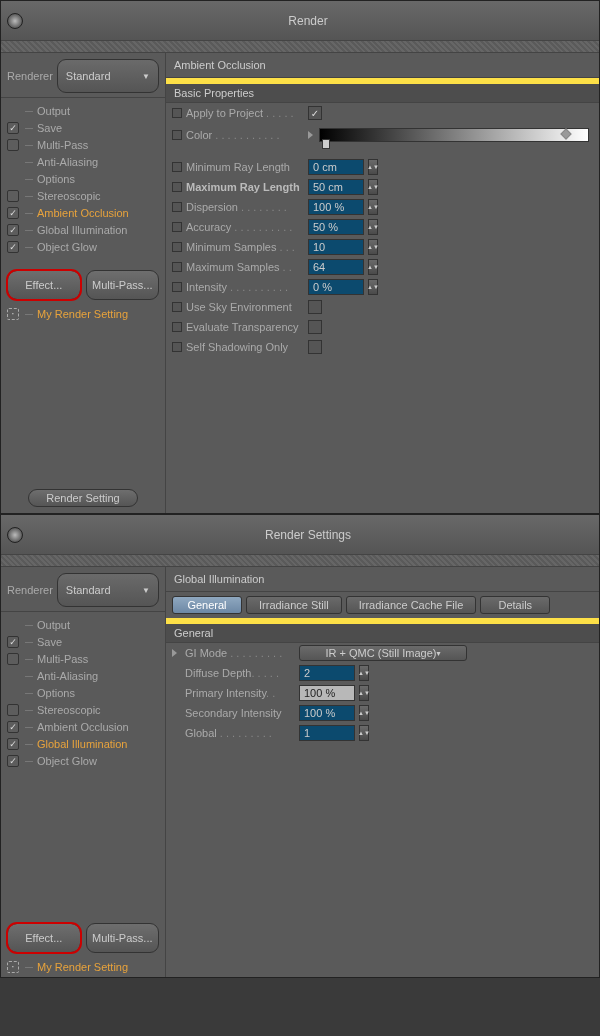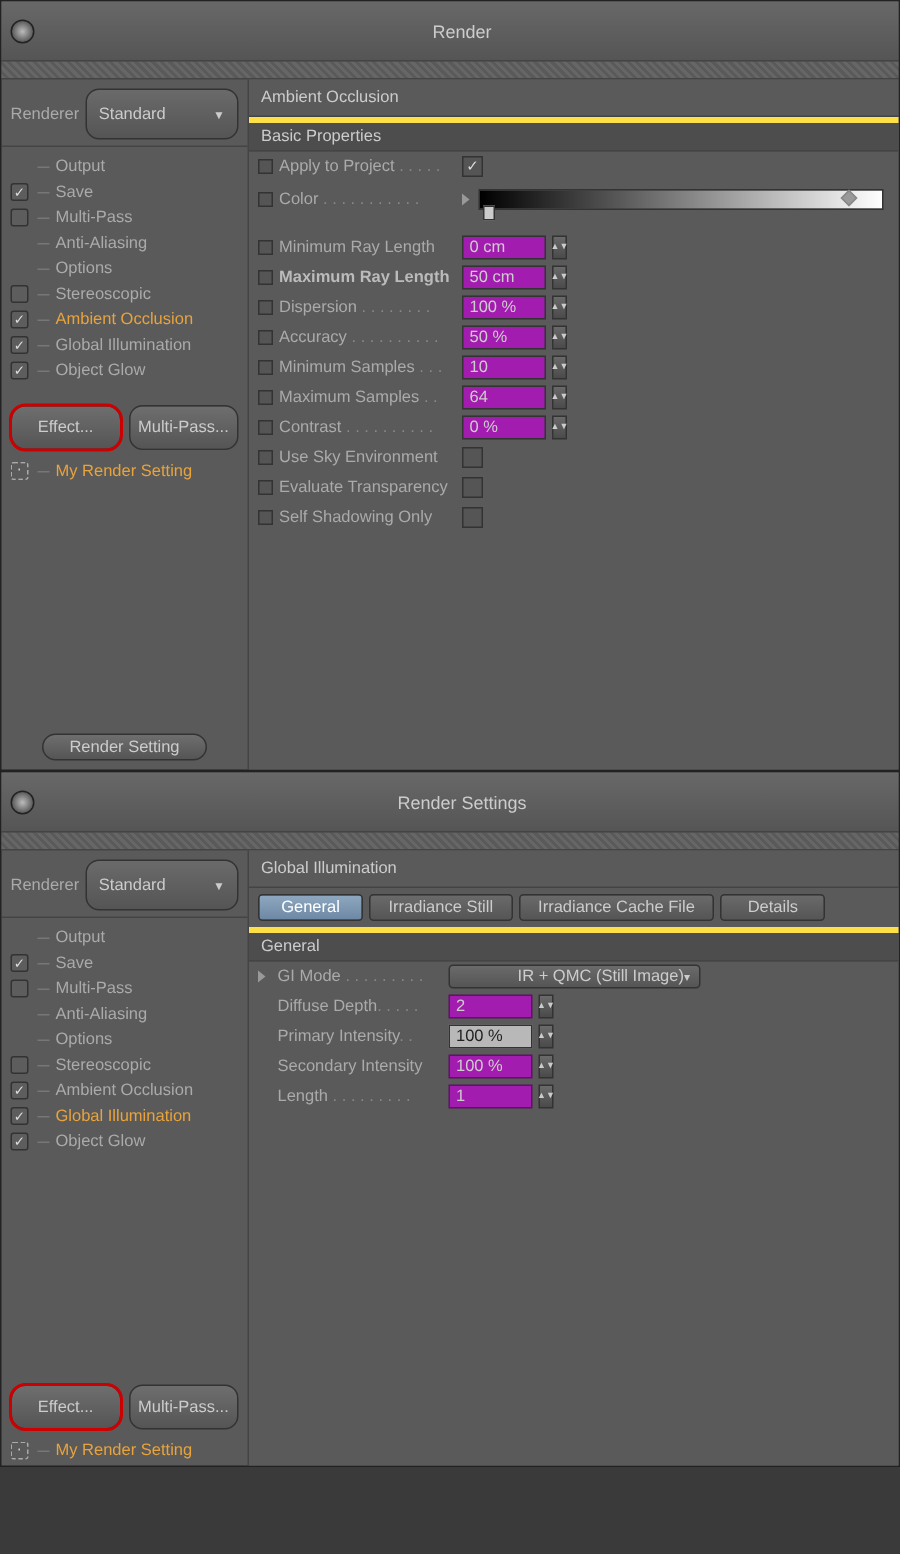--- a/index.html
+++ b/index.html
@@ -27,37 +27,37 @@
   .pill-btn { flex:1; height:30px; background:linear-gradient(#6e6e6e,#555); border:1px solid #333; border-radius:9px; color:#ccc; display:flex; align-items:center; justify-content:center;}
   .hl-red { outline:2px solid #c00; outline-offset:-1px; border-radius:10px;}
   .setting-row { display:flex; align-items:center; padding:4px 6px; gap:4px;}
   .target-icon { width:12px; height:12px; border:1px dashed #aaa; border-radius:2px; position:relative;}
   .target-icon::after{content:'·'; position:absolute; left:3px; top:-2px; color:#ccc;}
   .setting-label { color:#e8a33c; padding-left:14px; position:relative;}
   .setting-label::before{content:''; position:absolute; left:2px; top:50%; width:8px; height:1px; background:#777;}
   .bottom-btn { margin:6px auto; width:110px; height:18px; background:linear-gradient(#6e6e6e,#555); border:1px solid #333; border-radius:9px; color:#ccc; display:flex; align-items:center; justify-content:center;}
   .right { flex:1; background:#5a5a5a; display:flex; flex-direction:column;}
   .panel-title { padding:6px 8px; color:#ccc; border-bottom:1px solid #444;}
-  .section-hdr { background:#4d4d4d; padding:3px 8px; color:#ccc; border-top:4px solid #fde047; border-bottom:1px solid #444;}
+  .section-hdr { background:#4d4d4d; padding:3px 8px; color:#ccc; border-top:6px solid #fde047; border-bottom:1px solid #444;}
   .prop-row { display:flex; align-items:center; padding:2px 6px; gap:4px; height:20px;}
   .prop-cb { width:10px; height:10px; border:1px solid #333; background:#555;}
   .prop-label { width:118px; color:#aaa; white-space:nowrap; overflow:hidden;}
   .prop-label.bold { font-weight:bold; color:#bbb;}
   .dots { color:#888;}
-  .num-field { width:56px; height:16px; background:#a21caf; border:1px solid #333; color:#ccc; padding:0 4px; display:flex; align-items:center;}
+  .num-field { width:56px; height:16px; background:#0c4a6e; border:1px solid #333; color:#ccc; padding:0 4px; display:flex; align-items:center;}
   .spinner { width:10px; height:16px; background:linear-gradient(#6a6a6a,#4a4a4a); border:1px solid #333; display:flex; flex-direction:column; font-size:6px; color:#ccc; align-items:center; justify-content:space-around;}
   .checkmark { width:14px; height:14px; background:#555; border:1px solid #333; display:flex; align-items:center; justify-content:center; color:#ddd; font-size:10px;}
   .gradient-bar { flex:1; height:14px; background:linear-gradient(to right,#000,#fff); border:1px solid #333; margin-right:4px; position:relative;}
   .grad-marker { position:absolute; right:18px; top:1px; width:8px; height:8px; border:1px solid #888; transform:rotate(45deg); background:#999;}
   .grad-pin { position:absolute; left:2px; bottom:-8px; width:8px; height:10px; background:#ccc; border:1px solid #333;}
   .color-arrow { width:0; height:0; border-top:4px solid transparent; border-bottom:4px solid transparent; border-left:5px solid #999; margin-right:2px;}
   .tabs { display:flex; gap:4px; padding:4px 6px; background:#5a5a5a;}
   .tab { flex:0 0 auto; padding:2px 12px; background:linear-gradient(#6a6a6a,#555); border:1px solid #333; border-radius:3px; color:#ccc; min-width:70px; text-align:center;}
   .tab.active { background:linear-gradient(#8fa8c0,#6d88a5); color:#fff;}
-  .wide-dd { height:16px; background:linear-gradient(#6a6a6a,#555); border:1px solid #333; border-radius:3px; color:#ccc; display:flex; align-items:center; padding:0 6px; justify-content:flex-end; width:168px;}
+  .wide-dd { height:16px; background:linear-gradient(#6a6a6a,#555); border:1px solid #333; border-radius:3px; color:#ccc; display:flex; align-items:center; padding:0 6px; justify-content:center; width:168px;}
   .expand-tri { width:0;height:0;border-top:4px solid transparent;border-bottom:4px solid transparent;border-left:5px solid #999; margin-right:4px;}
   .prop-label-gi { width:110px; color:#aaa;}
   .num-field.edit { background:#b8b8b8; color:#222;}
 </style>
 </head>
 <body>
 
 <div class="window">
   <div class="titlebar">
     <span class="titlebar-icon"></span>
@@ -173,21 +173,21 @@
           <div class="spinner">▲▼</div>
         </div>
       <div class="prop-row">
           <span class="prop-cb"></span>
           <span class="prop-label"><span>Maximum Samples</span> <span class="dots">. .</span></span>
           <div class="num-field">64</div>
           <div class="spinner">▲▼</div>
         </div>
       <div class="prop-row">
           <span class="prop-cb"></span>
-          <span class="prop-label"><span>Contrast</span> <span class="dots">. . . . . . . . . .</span></span>
+          <span class="prop-label"><span>Intensity</span> <span class="dots">. . . . . . . . . .</span></span>
           <div class="num-field">0 %</div>
           <div class="spinner">▲▼</div>
         </div>
       <div class="prop-row">
           <span class="prop-cb"></span>
           <span class="prop-label">Use Sky Environment</span>
           <span class="checkmark" style="color:transparent">✓</span>
         </div>
       <div class="prop-row">
           <span class="prop-cb"></span>
@@ -296,19 +296,19 @@
           <div class="spinner">▲▼</div>
         </div>
       <div class="prop-row">
           <span style="width:9px"></span>
           <span class="prop-label-gi">Secondary Intensity</span>
           <div class="num-field">100 %</div>
           <div class="spinner">▲▼</div>
         </div>
       <div class="prop-row">
           <span style="width:9px"></span>
-          <span class="prop-label-gi"><span>Length</span> <span class="dots">. . . . . . . . .</span></span>
+          <span class="prop-label-gi"><span>Global</span> <span class="dots">. . . . . . . . .</span></span>
           <div class="num-field">1</div>
           <div class="spinner">▲▼</div>
         </div>
     </div>
   </div>
 </div>
 
 </body></html>

